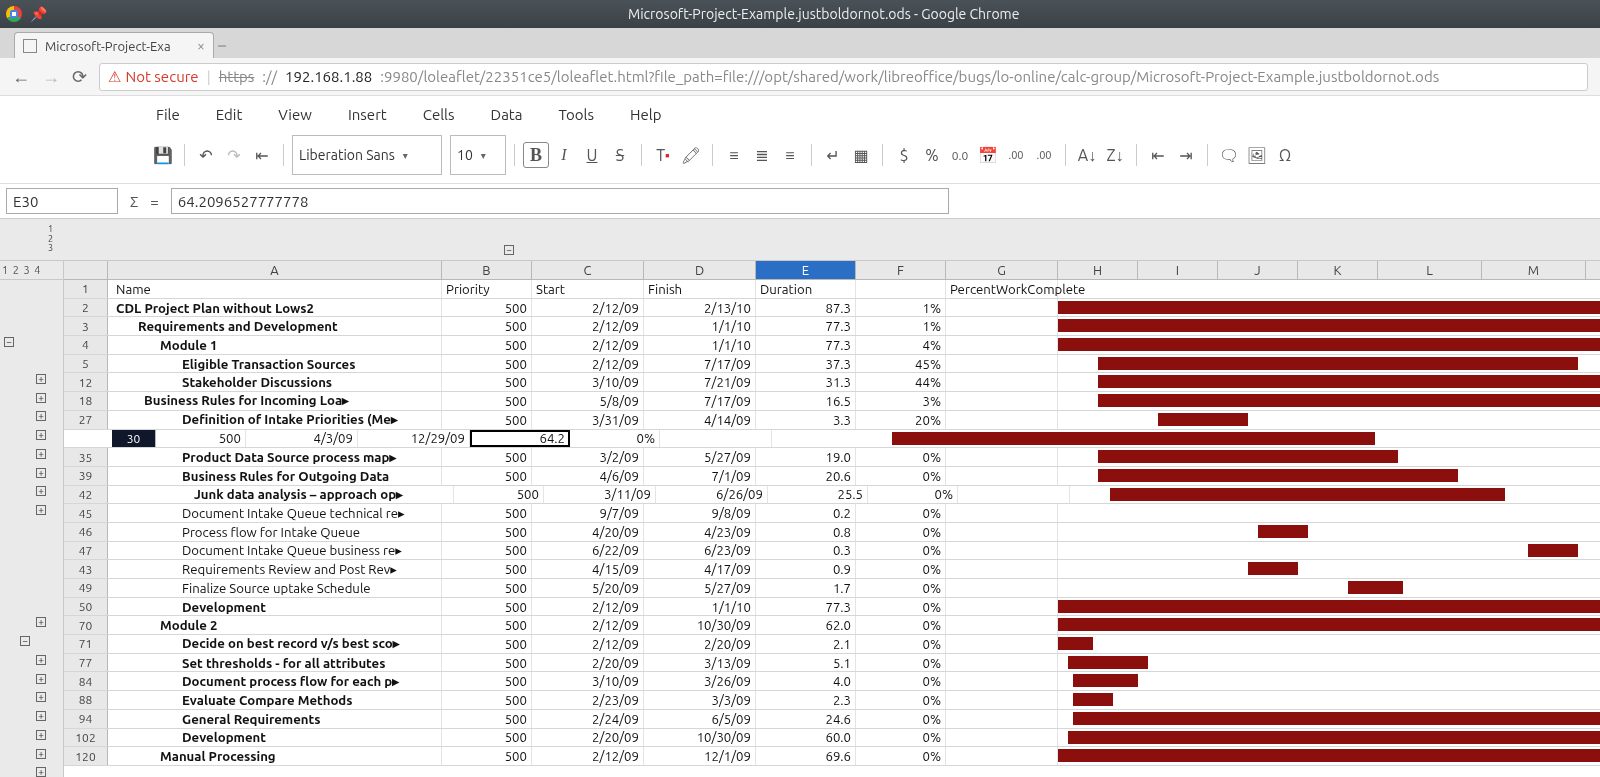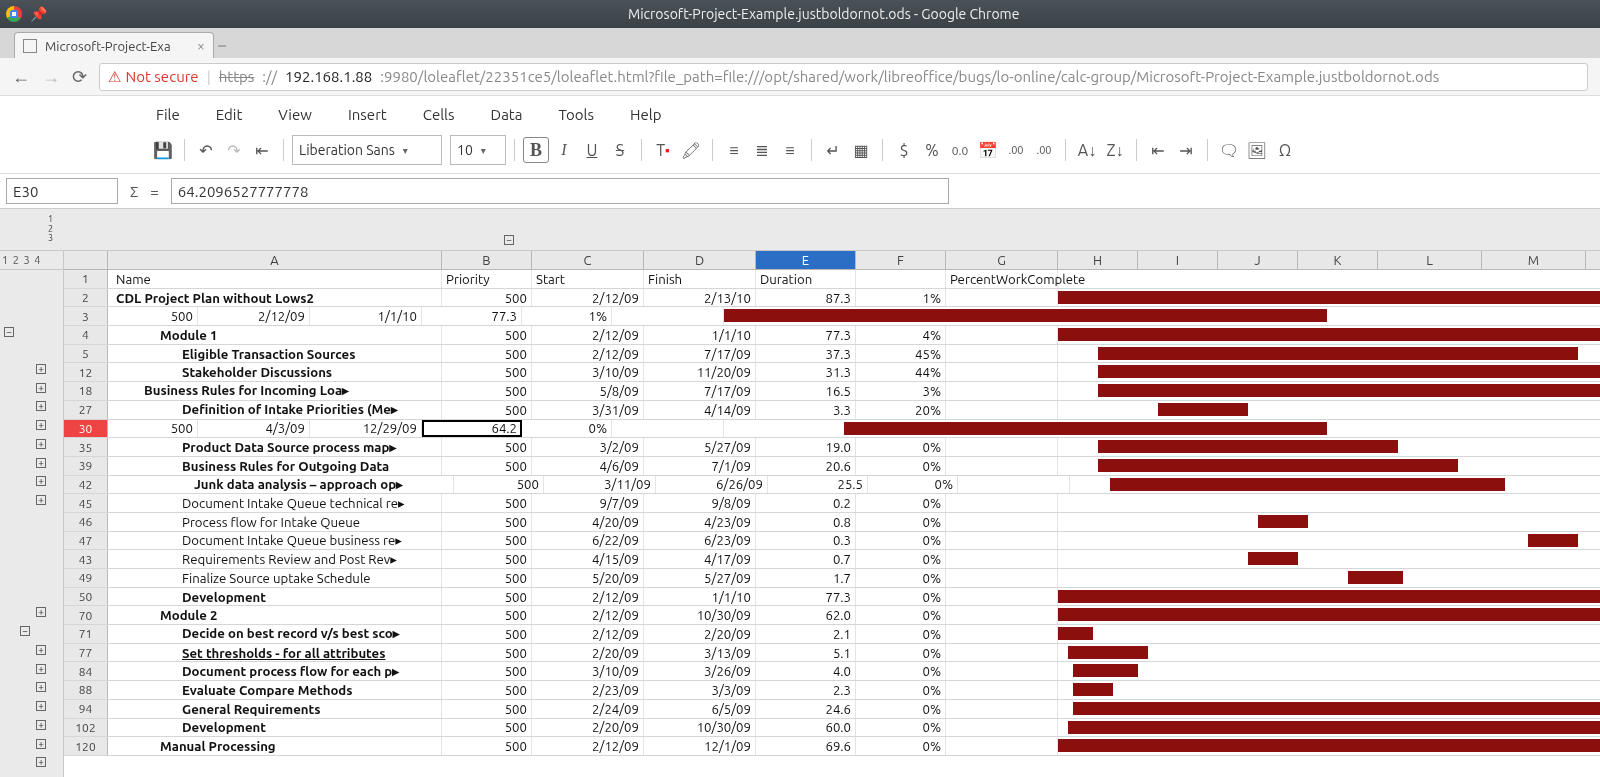--- a/index.html
+++ b/index.html
@@ -27,21 +27,21 @@
   .urlbox .warn { color: #d73a2a; display: flex; align-items: center; gap: 4px; }
   .url-host { color: #222; }
 
   
   .menubar { display: flex; gap: 36px; padding: 10px 0 10px 156px; font-size: 15px; color: #333; }
 
   
   .toolbar { display: flex; align-items: center; gap: 2px; padding: 2px 0 8px 150px; border-bottom: 1px solid #ddd; }
   .tbtn { width: 26px; height: 26px; display: flex; align-items: center; justify-content: center; color: #555; font-size: 16px; border-radius: 3px; }
   .tsep { width: 1px; height: 22px; background: #ccc; margin: 0 6px; }
-  .tselect { border: 1px solid #bbb; height: 30px; display: flex; align-items: center; padding: 0 6px; font-size: 14px; color: #333; background: #fff; }
+  .tselect { border: 1px solid #bbb; height: 40px; display: flex; align-items: center; padding: 0 6px; font-size: 14px; color: #333; background: #fff; }
   .tselect .caret { margin-left: 8px; color: #666; font-size: 10px;}
   .tbtn.bold-active { border: 1px solid #888; font-weight: 900; font-family: Georgia, serif; font-size: 18px; }
 
   
   .cellbar { display: flex; align-items: center; gap: 8px; padding: 4px 6px; border-bottom: 1px solid #ccc; }
   .cellref { border: 1px solid #aaa; width: 112px; height: 26px; font-size: 15px; color: #333; padding: 0 6px; display:flex; align-items:center; }
   .fxicons { display: flex; align-items: center; gap: 12px; color: #555; font-size: 15px; padding: 0 4px; }
   .formula { border: 1px solid #aaa; width: 778px; height: 26px; font-size: 15px; color: #333; padding: 0 6px; display:flex; align-items:center; }
 
   
@@ -58,21 +58,21 @@
 
   .grid { flex: 1; overflow: hidden; position: relative; }
   .colheaders { display: flex; height: 19px; background: #e8e8e8; border-bottom: 1px solid #b8b8b8; }
   .rh-stub { width: 44px; border-right: 1px solid #b8b8b8; }
   .ch { border-right: 1px solid #b8b8b8; text-align: center; font-size: 13px; color: #444; display:flex; align-items:center; justify-content:center; }
   .ch.selE { background: #2a6fc5; color: #fff; }
 
   .rows { position: relative; }
   .row { display: flex; height: 18.7px; border-bottom: 1px solid #d6d6d6; }
   .rowhdr { width: 44px; background: #e8e8e8; border-right: 1px solid #b8b8b8; text-align: center; font-size: 12px; color: #444; display:flex; align-items:center; justify-content:center; }
-  .rowhdr.selrow { background: #ef4444; color: #fff; }
+  .rowhdr.selrow { background: #0f172a; color: #fff; margin-left: 48px; }
   .cell { border-right: 1px solid #e4e4e4; font-size: 13.2px; color: #111; padding: 0 4px; display:flex; align-items:center; overflow: hidden; white-space: nowrap; }
   .cell.right { justify-content: flex-end; }
   .cell.bold { font-weight: 700; }
   .cell.selE { outline: 2px solid #000; outline-offset: -2px; }
 
   
   .ganttcell { position: relative; flex: 1; }
   .gbar { position: absolute; height: 13px; top: 2px; background: #8b0f0c; }
 
   
@@ -267,20 +267,21 @@
           <div class="cell wD right">2/13/10</div>
           <div class="cell wE right">87.3</div>
           <div class="cell wF right">1%</div>
           <div class="cell wG right"></div>
           <div class="ganttcell">
             <div class="gbar" style="left: 0px; width: 603px;"></div>
           </div>
         </div>
         <div class="row">
           <div class="rowhdr">3</div>
+          <div class="cell wA bold" style="padding-left: 30px;">Requirements and Development</div>
           <div class="cell wB right">500</div>
           <div class="cell wC right">2/12/09</div>
           <div class="cell wD right">1/1/10</div>
           <div class="cell wE right">77.3</div>
           <div class="cell wF right">1%</div>
           <div class="cell wG right"></div>
           <div class="ganttcell">
             <div class="gbar" style="left: 0px; width: 603px;"></div>
           </div>
         </div>
@@ -308,21 +309,21 @@
           <div class="cell wG right"></div>
           <div class="ganttcell">
             <div class="gbar" style="left: 40px; width: 480px;"></div>
           </div>
         </div>
         <div class="row">
           <div class="rowhdr">12</div>
           <div class="cell wA bold" style="padding-left: 74px;">Stakeholder Discussions</div>
           <div class="cell wB right">500</div>
           <div class="cell wC right">3/10/09</div>
-          <div class="cell wD right">11/20/09</div>
+          <div class="cell wD right">7/21/09</div>
           <div class="cell wE right">31.3</div>
           <div class="cell wF right">44%</div>
           <div class="cell wG right"></div>
           <div class="ganttcell">
             <div class="gbar" style="left: 40px; width: 563px;"></div>
           </div>
         </div>
         <div class="row">
           <div class="rowhdr">18</div>
           <div class="cell wA bold" style="padding-left: 36px;">Business Rules for Incoming Loa▸</div>
@@ -436,21 +437,21 @@
           <div class="ganttcell">
             <div class="gbar" style="left: 470px; width: 50px;"></div>
           </div>
         </div>
         <div class="row">
           <div class="rowhdr">43</div>
           <div class="cell wA" style="padding-left: 74px;">Requirements Review and Post Rev▸</div>
           <div class="cell wB right">500</div>
           <div class="cell wC right">4/15/09</div>
           <div class="cell wD right">4/17/09</div>
-          <div class="cell wE right">0.7</div>
+          <div class="cell wE right">0.9</div>
           <div class="cell wF right">0%</div>
           <div class="cell wG right"></div>
           <div class="ganttcell">
             <div class="gbar" style="left: 190px; width: 50px;"></div>
           </div>
         </div>
         <div class="row">
           <div class="rowhdr">49</div>
           <div class="cell wA" style="padding-left: 74px;">Finalize Source uptake Schedule</div>
           <div class="cell wB right">500</div>
@@ -497,21 +498,21 @@
           <div class="cell wD right">2/20/09</div>
           <div class="cell wE right">2.1</div>
           <div class="cell wF right">0%</div>
           <div class="cell wG right"></div>
           <div class="ganttcell">
             <div class="gbar" style="left: 0px; width: 35px;"></div>
           </div>
         </div>
         <div class="row">
           <div class="rowhdr">77</div>
-          <div class="cell wA bold" style="padding-left: 74px; text-decoration: underline;">Set thresholds - for all attributes</div>
+          <div class="cell wA bold" style="padding-left: 74px;">Set thresholds - for all attributes</div>
           <div class="cell wB right">500</div>
           <div class="cell wC right">2/20/09</div>
           <div class="cell wD right">3/13/09</div>
           <div class="cell wE right">5.1</div>
           <div class="cell wF right">0%</div>
           <div class="cell wG right"></div>
           <div class="ganttcell">
             <div class="gbar" style="left: 10px; width: 80px;"></div>
           </div>
         </div>

